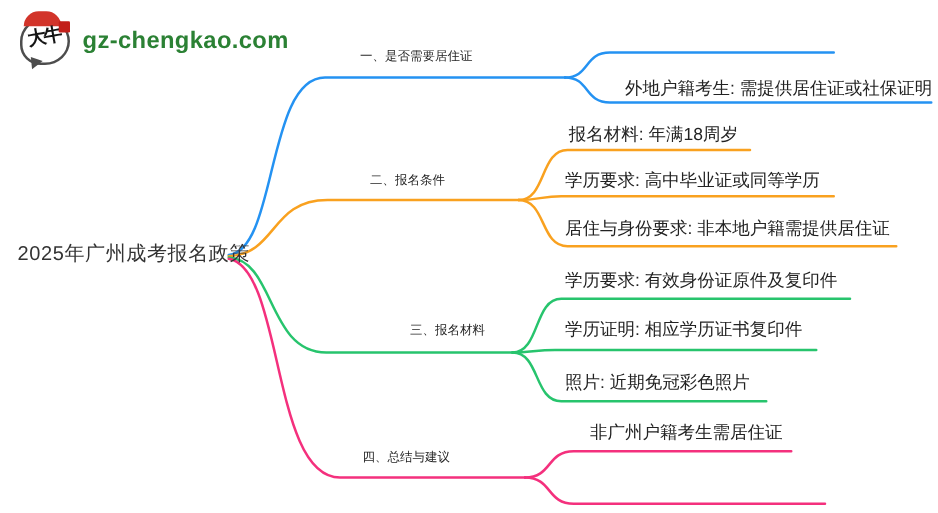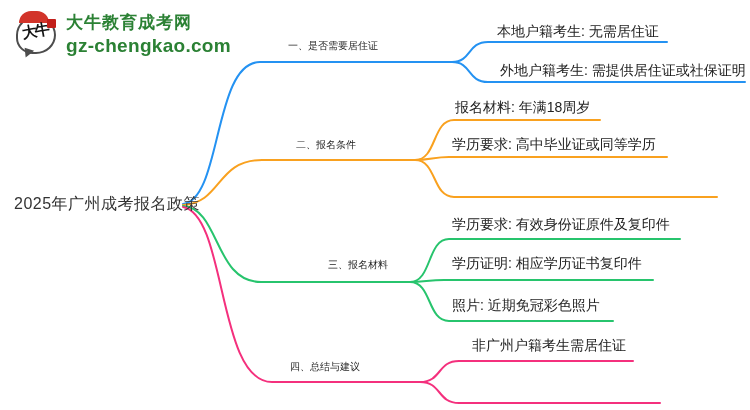--- a/index.html
+++ b/index.html
@@ -65,34 +65,33 @@
 
   <div class="logo">
     <div class="logo-mark">
       <div class="logo-bubble"></div>
       <div class="logo-tail"></div>
       <div class="logo-arc"></div>
       <span class="logo-hanzi">大牛</span>
       <div class="logo-seal"></div>
     </div>
     <div class="logo-text">
-      <div class="logo-name">大牛教育成考网</div>
       <div class="logo-url">gz-chengkao.com</div>
     </div>
   </div>
 
   <div class="node root-node" style="left:14px;top:194px;">2025年广州成考报名政策</div>
 
   <div class="node branch-label" style="left:288px;top:36px;">一、是否需要居住证</div>
-  <div class="node" style="left:497px;top:21px;">本地户籍考生: 无需居住证</div>
   <div class="node" style="left:500px;top:60px;">外地户籍考生: 需提供居住证或社保证明</div>
 
   <div class="node branch-label" style="left:296px;top:135px;">二、报名条件</div>
   <div class="node" style="left:455px;top:97px;">报名材料: 年满18周岁</div>
   <div class="node" style="left:452px;top:134px;">学历要求: 高中毕业证或同等学历</div>
+  <div class="node" style="left:452px;top:172px;">居住与身份要求: 非本地户籍需提供居住证</div>
 
   <div class="node branch-label" style="left:296px;top:255px;margin-left:32px;">三、报名材料</div>
   <div class="node" style="left:452px;top:214px;">学历要求: 有效身份证原件及复印件</div>
   <div class="node" style="left:452px;top:253px;">学历证明: 相应学历证书复印件</div>
   <div class="node" style="left:452px;top:295px;">照片: 近期免冠彩色照片</div>
 
   <div class="node branch-label" style="left:290px;top:357px;">四、总结与建议</div>
   <div class="node" style="left:472px;top:335px;">非广州户籍考生需居住证</div>
 
 </div>

